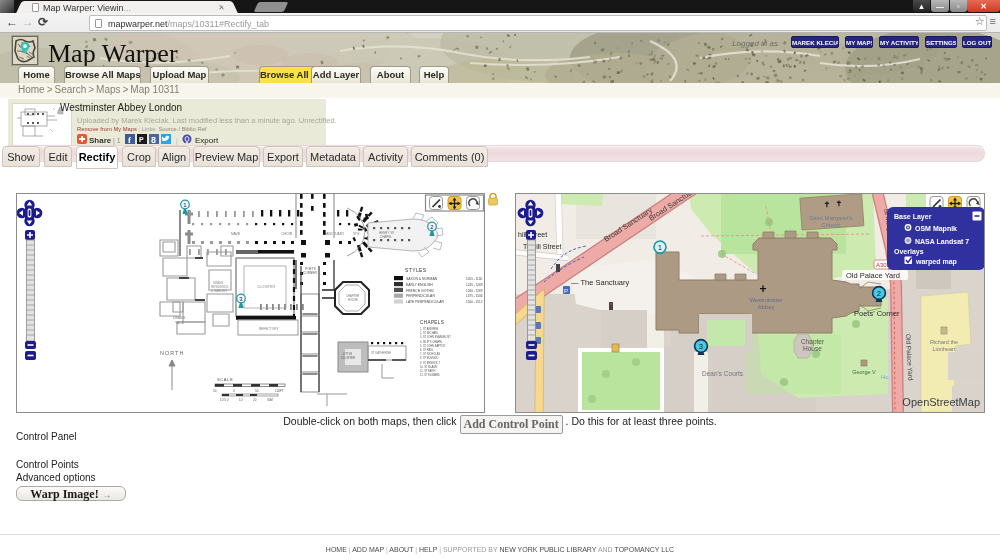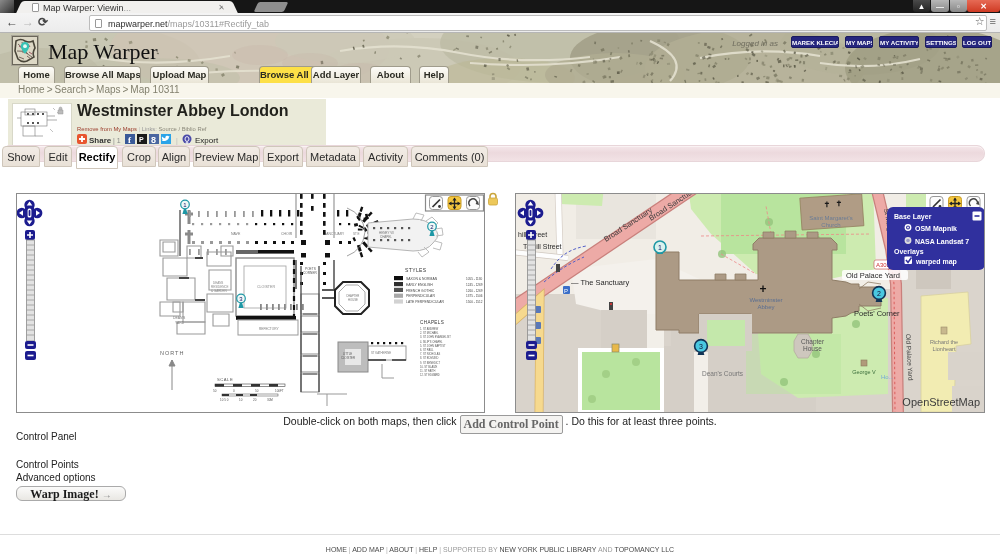--- a/index.html
+++ b/index.html
@@ -29,35 +29,35 @@
 .navarr { position:absolute; top:2px; font-size:12px; font-weight:bold; color:#555; }
 #addrbar { position:absolute; left:50px; top:2px; width:898px; height:16px; background:#fff; border:1px solid #bcbcbc; border-radius:2px;margin-left:39px; }
 #addrbar .pgico { position:absolute; left:5px; top:3px; width:7px; height:9px; border:1px solid #999; border-radius:1px; background:#fff; }
 #addrbar .url { position:absolute; left:18px; top:3px; font-size:9px; color:#9a9a9a; white-space:nowrap; }
 #addrbar .url b { color:#2f2f2f; font-weight:normal; }
 #tb-icons { position:absolute; right:3px; top:2px; font-size:11px; color:#666; letter-spacing:1px; }
 
 
 #header { left:0; top:33px; width:1000px; height:50px; overflow:visible; background:#d3d0bf; }
 #logo { position:absolute; left:12px; top:3px; width:26px; height:29px; background:#ddd8c6; border:1px solid #6a665a; box-shadow:0 0 0 1px #a8a496; }
-#mwtitle { position:absolute; left:48px; top:6px; font-family:"Liberation Serif",serif; font-size:22px; color:#111; }
+#mwtitle { position:absolute; left:48px; top:6px; font-family:"Liberation Serif",serif; font-size:26px; color:#111; }
 #loggedin { position:absolute; right:222px; top:6px; font-size:8px; color:#6e6c5e;font-style:italic; }
 .hbtn { position:absolute; top:3px; height:12px; background:#26267e; border:1px solid #1a1a5e; border-radius:2px; color:#fff; font-size:6.2px; font-weight:bold; line-height:11px; text-align:center; white-space:nowrap; overflow:hidden; }
 #navtabs { position:absolute; left:0px; top:32px; height:18px; width:1000px; }
 .ntab { position:absolute; bottom:0; height:17px; white-space:nowrap; overflow:hidden; background:linear-gradient(#fdfcf8,#e9e5d6); border:1px solid #a09c8c; border-bottom:none; border-radius:4px 4px 0 0; font-size:9.5px; font-weight:bold; color:#2a2a22; text-align:center; line-height:16px; }
 .ntab.lite { background:#fde047;margin-left:40px; }
 
 
 #breadcrumb { left:0; top:83px; width:1000px; height:15px; background:#f8f6ec; font-size:10px; color:#82806e; line-height:14px; }
 #breadcrumb span { margin:0 2px; }
 
 
 #infobox { left:8px; top:99px; width:318px; height:51px; background:#eaead9; }
 #thumb { position:absolute; left:4px; top:4px; width:60px; height:43px; background:#fff; border:1px solid #d8d8c8; }
-#ib-title { position:absolute; left:69px; top:3px; font-size:16px; font-weight:bold; color:#21211c; }
+#ib-title { position:absolute; left:52px; top:3px; font-size:10px; font-weight:normal; color:#21211c; }
 #ib-meta { position:absolute; left:69px; top:17px; font-size:7.5px; color:#a8a695; white-space:nowrap; }
 #ib-links { position:absolute; left:69px; top:27px; font-size:5.8px; color:#8a887a; white-space:nowrap; }
 #ib-share { position:absolute; left:69px; top:35px; height:11px; }
 
 
 #tabstrip { left:0; top:144px; width:983px; height:30px; }
 #tabfill { position:absolute; left:2px; top:1px; width:983px; height:17px; border-radius:8px; background:linear-gradient(#f5e7ea,#ecd9dd 45%,#f2e2e5); border:1px solid #e8d6da; box-shadow:inset 0 1px 0 #faf2f3; }
 .ptab { position:absolute; top:2px; height:21px; white-space:nowrap; background:linear-gradient(#f2ece6,#e9e1d7); border:1px solid #cfc6ba; border-radius:4px 4px 0 0; font-size:11px; color:#2a2a2a; line-height:20px; text-align:center; }
 .ptab.active { background:#fff; font-weight:bold; color:#000; height:23px; z-index:3; }
 
@@ -477,20 +477,21 @@
             <rect x="29" y="9" width="2" height="2"></rect>
           <rect x="14" y="18" width="2" height="2"></rect>
             <rect x="19" y="18" width="2" height="2"></rect>
             <rect x="24" y="18" width="2" height="2"></rect>
         </g>
         <path d="M40,4 l2,2 M44,8 l2,2 M37,25 l3,3" stroke="#999" stroke-width="0.6"></path>
         <path d="M46,6 v-1.5 a1.5,1.5 0 0 1 3,0 V6 M45,6 h5 v4 h-5 Z" fill="#bbb" stroke="#999" stroke-width="0.5"></path>
       </svg>
     </div>
     <div id="ib-title">Westminster Abbey London</div>
+    <div id="ib-meta">Uploaded by Marek Kleciak. Last modified less than a minute ago. Unrectified.</div>
     <div id="ib-links"><span style="color:#9a3a2a">Remove from My Maps</span> <span style="color:#bbb">|</span> <span style="color:#999">Links:</span> Source / Biblio Ref</div>
     <div id="ib-share">
       <svg width="200" height="11" viewBox="0 0 200 11" style="vertical-align:top">
         <rect x="0" y="0" width="10" height="10" rx="2" fill="#e8552f"></rect>
         <path d="M5,2 v6 M2,5 h6" stroke="#fff" stroke-width="1.8"></path>
         <text x="12" y="8.5" font-size="8" fill="#333" font-family="Liberation Sans, sans-serif" font-weight="bold">Share</text>
         <text x="36" y="8.5" font-size="7" fill="#888" font-family="Liberation Sans, sans-serif">| 1</text>
         <rect x="48" y="0" width="10" height="10" fill="#3a5a98"></rect>
         <text x="51" y="8.5" font-size="9" fill="#fff" font-family="Liberation Serif, serif" font-weight="bold">f</text>
         <rect x="60" y="0" width="10" height="10" fill="#1a1a1a"></rect>

